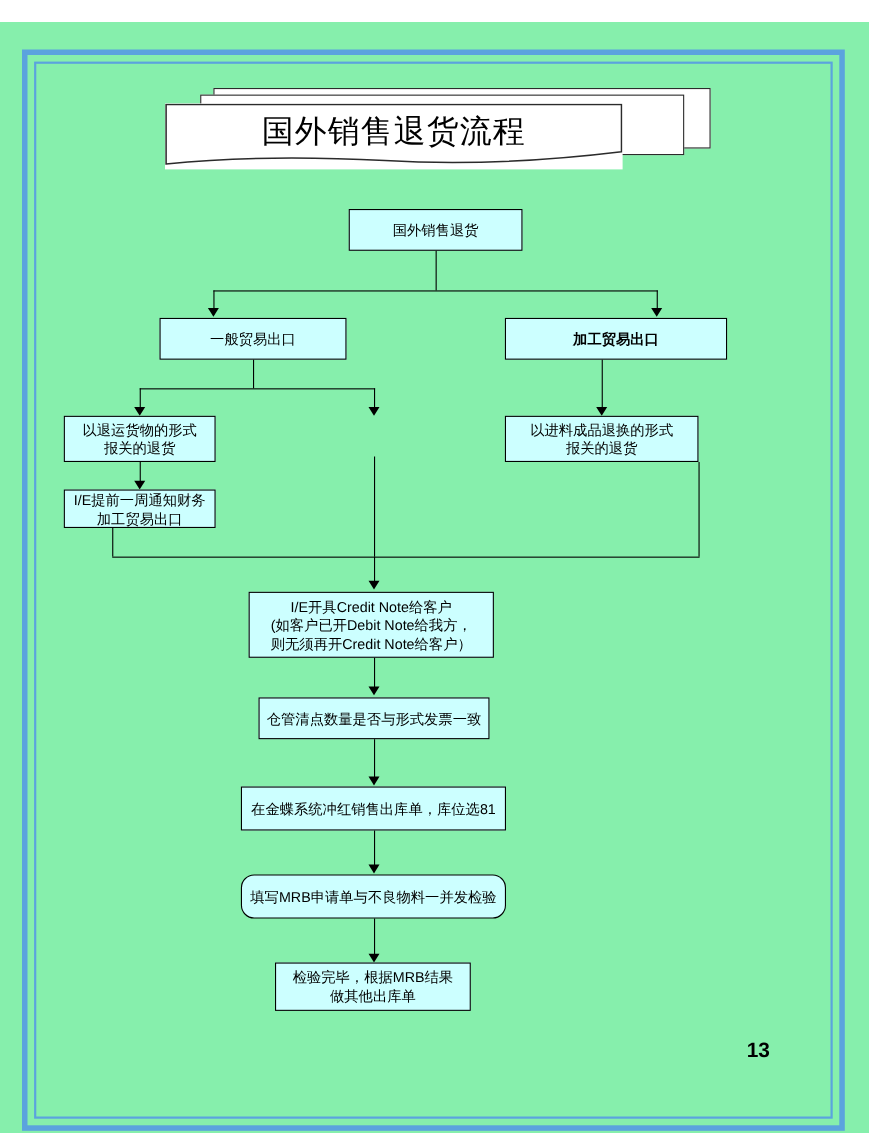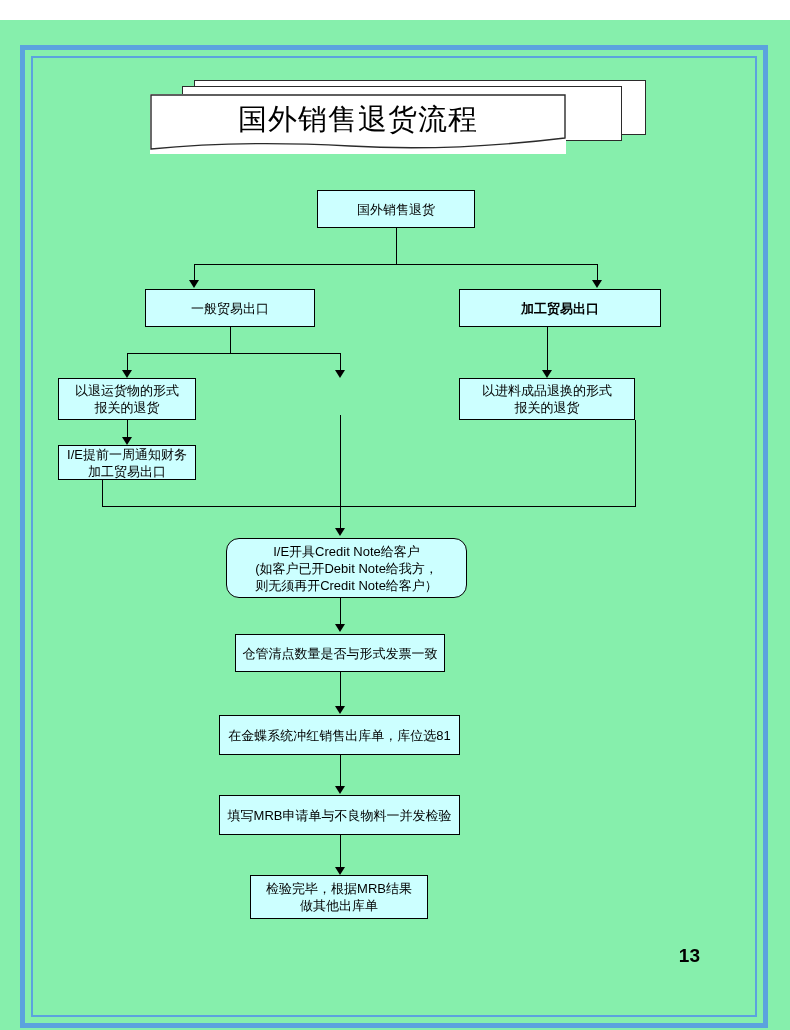--- a/index.html
+++ b/index.html
@@ -175,38 +175,38 @@
   <div class="node" style="left:58px; top:425px; width:138px; height:35px;">I/E提前一周通知财务
 加工贸易出口</div>
 
   <div class="vline" style="left:102px; top:460px; height:26px;"></div>
   <div class="vline" style="left:340px; top:395px; height:91px;"></div>
   <div class="vline" style="left:635px; top:400px; height:86px;"></div>
   <div class="hline" style="left:102px; top:486px; width:534px;"></div>
   <div class="vline" style="left:340px; top:486px; height:25px;"></div>
   <div class="arrowhead" style="left:335px; top:508px;"></div>
 
-  <div class="node" style="left:226px; top:518px; width:241px; height:60px;border-radius:13px;">I/E开具Credit  Note给客户
+  <div class="node" style="left:226px; top:518px; width:223px; height:60px;">I/E开具Credit  Note给客户
 (如客户已开Debit  Note给我方，
 则无须再开Credit  Note给客户）</div>
 
   <div class="vline" style="left:340px; top:578px; height:30px;"></div>
   <div class="arrowhead" style="left:335px; top:604px;"></div>
 
   <div class="node" style="left:235px; top:614px; width:210px; height:38px;">仓管清点数量是否与形式发票一致</div>
 
   <div class="vline" style="left:340px; top:652px; height:38px;"></div>
   <div class="arrowhead" style="left:335px; top:686px;"></div>
 
   <div class="node" style="left:219px; top:695px; width:241px; height:40px;">在金蝶系统冲红销售出库单，库位选81</div>
 
   <div class="vline" style="left:340px; top:735px; height:35px;"></div>
   <div class="arrowhead" style="left:335px; top:766px;"></div>
 
-  <div class="node" style="left:219px; top:775px; width:241px; height:40px;">填写MRB申请单与不良物料一并发检验</div>
+  <div class="node" style="left:219px; top:775px; width:241px; height:40px;border-radius:12px;">填写MRB申请单与不良物料一并发检验</div>
 
   <div class="vline" style="left:340px; top:815px; height:36px;"></div>
   <div class="arrowhead" style="left:335px; top:847px;"></div>
 
   <div class="node" style="left:250px; top:855px; width:178px; height:44px;text-align:center;">检验完毕，根据MRB结果
 做其他出库单</div>
 
   <div class="page-number">13</div>
 
 </div>

